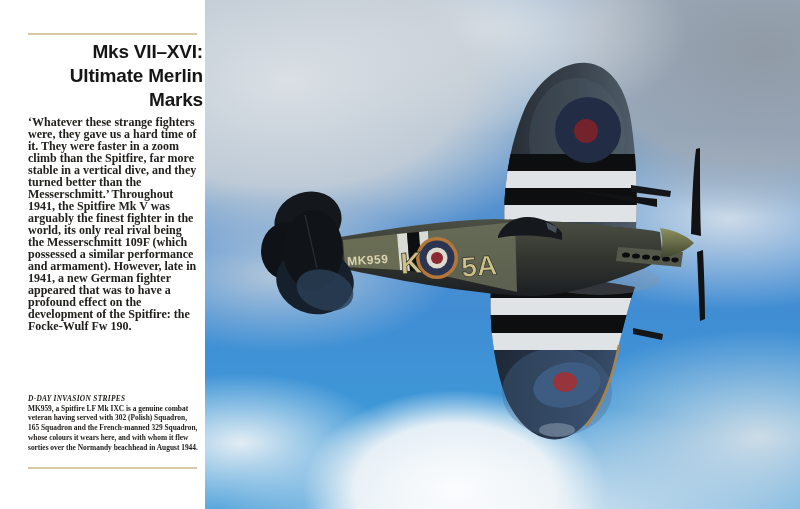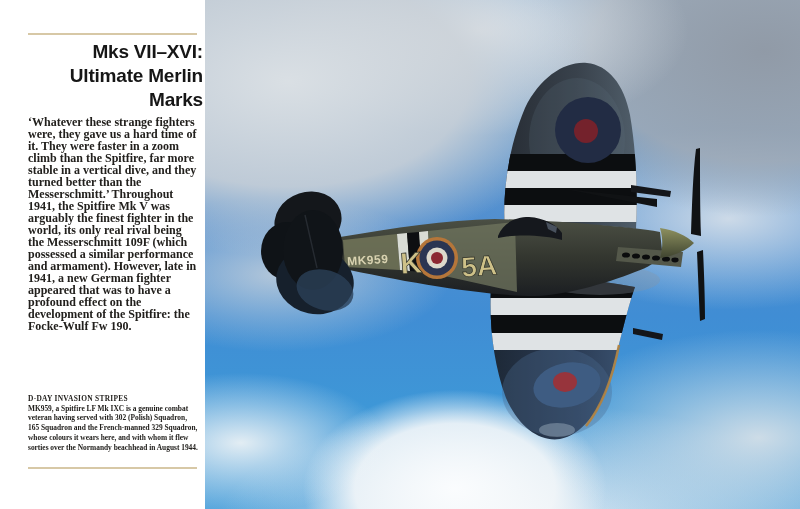--- a/index.html
+++ b/index.html
@@ -21,21 +21,21 @@
     font-size:19px;line-height:24px;color:#161616;white-space:pre-line;letter-spacing:-0.2px;text-align:right;
   }
   .intro-text{
     position:absolute;left:28px;top:116px;width:172px;margin:0;
     font-size:12px;line-height:12px;font-weight:bold;color:#22201d;text-align:left;
   }
   .caption{
     position:absolute;left:28px;top:394px;width:170px;
     font-size:7.4px;line-height:9.7px;font-weight:bold;color:#22201d;
   }
-  .caption-heading{letter-spacing:0.3px;}
+  .caption-heading{letter-spacing:0.3px;font-style:italic;}
   .photo{
     position:absolute;left:205px;top:0;width:595px;height:509px;z-index:1;overflow:hidden;
     background-image:
       radial-gradient(ellipse 430px 250px at 14% 16%, rgba(222,226,229,0.96) 0%, rgba(204,210,216,0.88) 42%, rgba(196,204,212,0) 70%),
       radial-gradient(ellipse 300px 150px at 46% 6%,  rgba(236,239,241,0.92) 0%, rgba(230,234,238,0) 70%),
       radial-gradient(ellipse 360px 230px at 94% 10%, rgba(146,154,165,0.95) 0%, rgba(162,170,180,0.82) 48%, rgba(170,178,188,0) 72%),
       radial-gradient(ellipse 300px 130px at 88% 43%, rgba(226,231,236,0.85) 0%, rgba(226,231,236,0) 70%),
       radial-gradient(ellipse 250px 110px at 12% 54%, rgba(208,214,220,0.78) 0%, rgba(208,214,220,0) 70%),
       radial-gradient(ellipse 210px 100px at 6% 87%,  rgba(240,244,246,0.92) 0%, rgba(240,244,246,0) 70%),
       radial-gradient(ellipse 300px 150px at 93% 86%, rgba(224,229,233,0.88) 0%, rgba(224,229,233,0) 72%),

